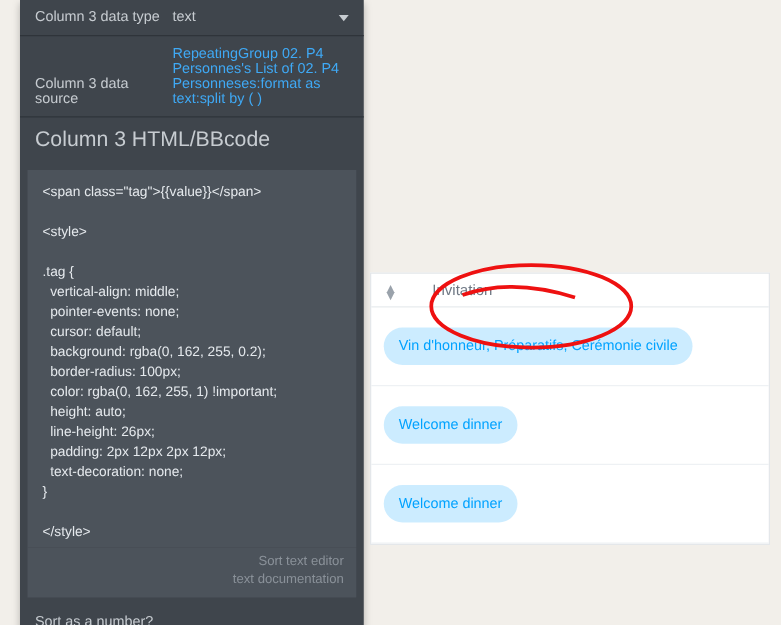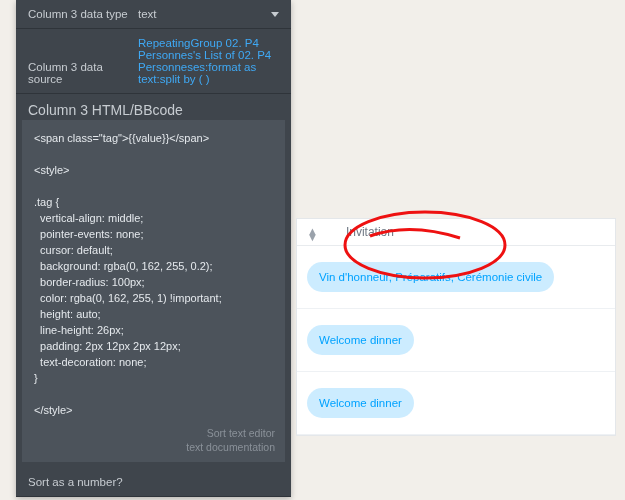--- a/index.html
+++ b/index.html
@@ -32,22 +32,22 @@
     font-size:11.5px;
   }
   .row .label { width:110px; flex:0 0 110px; color:#c7ccd1; }
   .row .value { flex:1; }
   .row.select .value {
     display:flex; justify-content:space-between; align-items:center;
   }
   .row .link { color:#3fa9f5; }
   .chev { width:0;height:0;border-left:4px solid transparent;border-right:4px solid transparent;border-top:5px solid #c7ccd1; margin-left:auto;}
   .section-head {
-    padding:8px 12px 2px;
-    font-size:14px;
+    padding:8px 12px 14px;
+    font-size:17px;
     color:#c7ccd1;
     border-bottom:none;
   }
   .code-area {
     margin:0 6px 6px 6px;
     background:#4c535b;
     color:#e5e9ed;
     font-family: inherit;
     font-size:11px;
     line-height:16px;

